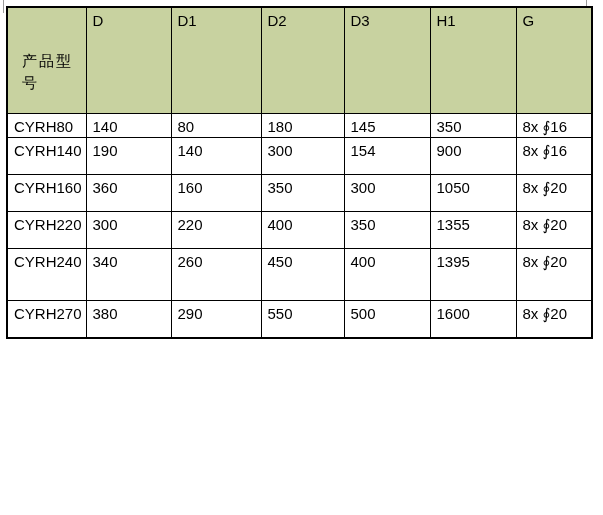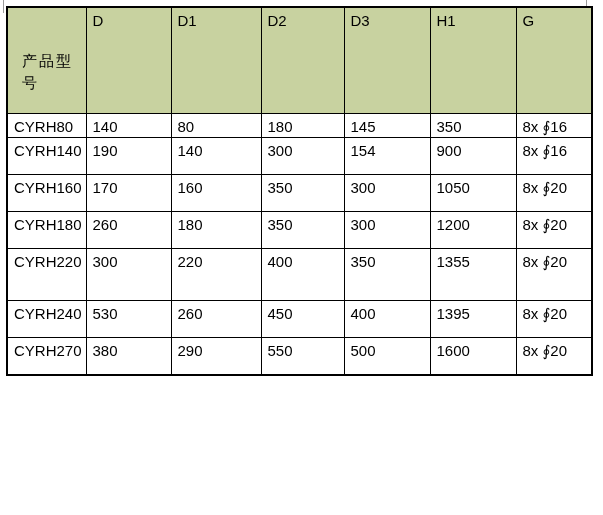--- a/index.html
+++ b/index.html
@@ -103,48 +103,39 @@
           <td>CYRH140</td>
           <td>190</td>
           <td>140</td>
           <td>300</td>
           <td>154</td>
           <td>900</td>
           <td>8x ∮16</td>
         </tr>
         <tr>
           <td>CYRH160</td>
-          <td>170</td>
+          <td>360</td>
           <td>160</td>
           <td>350</td>
           <td>300</td>
           <td>1050</td>
-          <td>8x ∮20</td>
-        </tr>
-        <tr>
-          <td>CYRH180</td>
-          <td>260</td>
-          <td>180</td>
-          <td>350</td>
-          <td>300</td>
-          <td>1200</td>
           <td>8x ∮20</td>
         </tr>
         <tr>
           <td>CYRH220</td>
           <td>300</td>
           <td>220</td>
           <td>400</td>
           <td>350</td>
           <td>1355</td>
           <td>8x ∮20</td>
         </tr>
         <tr>
           <td>CYRH240</td>
-          <td>530</td>
+          <td>340</td>
           <td>260</td>
           <td>450</td>
           <td>400</td>
           <td>1395</td>
           <td>8x ∮20</td>
         </tr>
         <tr>
           <td>CYRH270</td>
           <td>380</td>
           <td>290</td>

